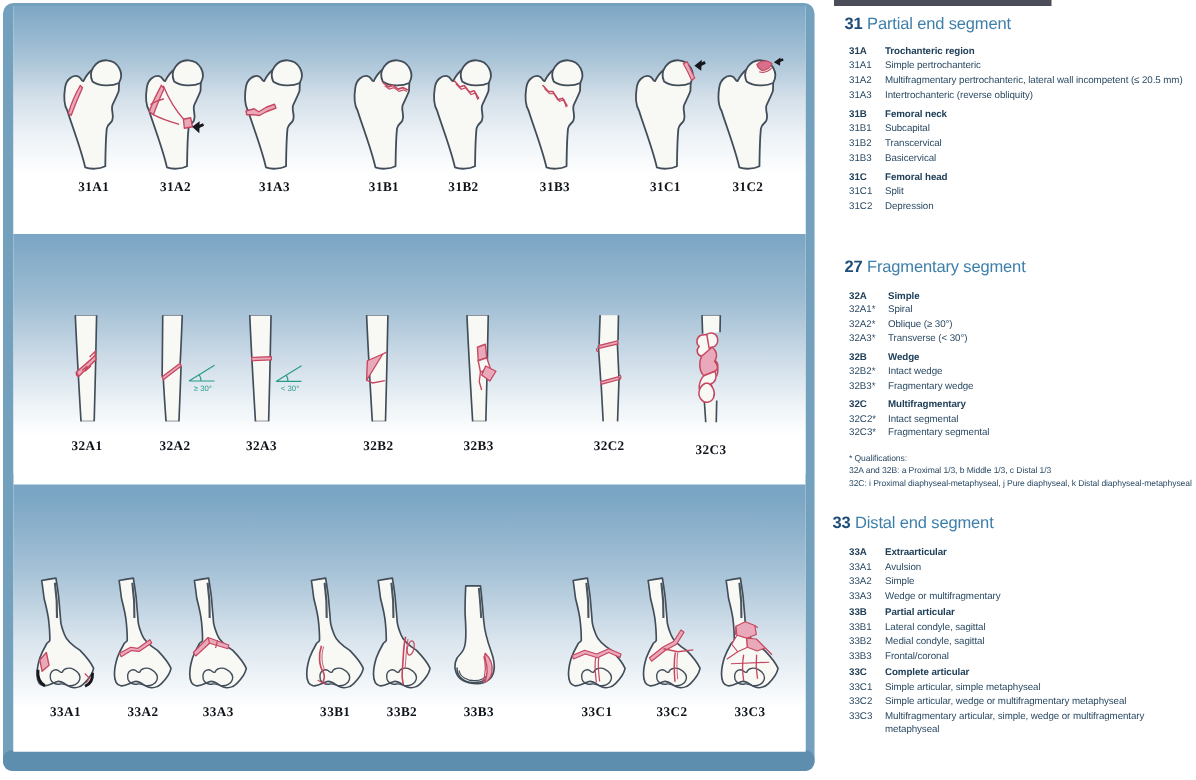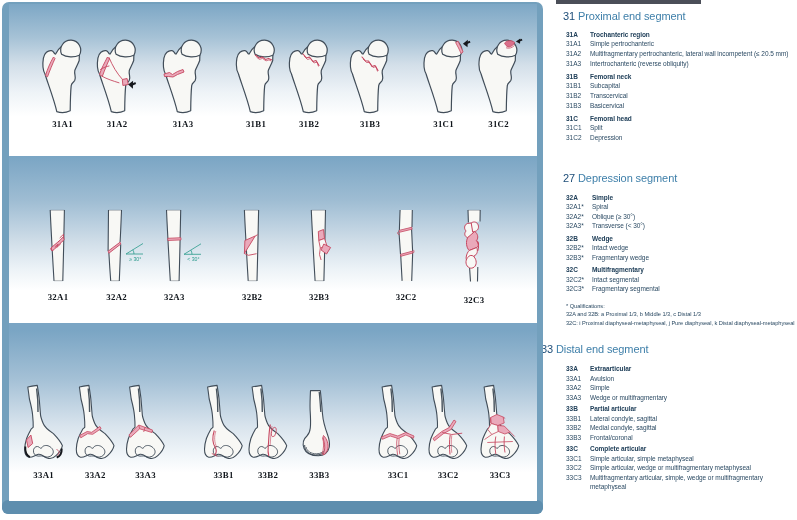--- a/index.html
+++ b/index.html
@@ -1,60 +1,60 @@
 <!DOCTYPE html>
 <html><head>
 <meta charset="utf-8">
 <style>
   html,body{margin:0;padding:0;}
   body{width:797px;height:520px;position:relative;background:#fff;overflow:hidden;
        font-family:"Liberation Sans",sans-serif;}
   #topbar{position:absolute;left:556px;top:0;width:145px;height:3.5px;background:#4b4e58;}
   .h{position:absolute;font-size:11px;line-height:1;letter-spacing:-0.1px;white-space:nowrap;}
-  .h b{color:#1d4d78;font-weight:normal;}
+  .h b{color:#1d4d78;font-weight:bold;}
   .h span{color:#3e7fa9;}
   .r{position:absolute;left:566px;font-size:6.5px;line-height:1;color:#2b4a63;white-space:nowrap;letter-spacing:-0.05px;}
   .r .c{display:inline-block;width:24px;letter-spacing:0;}
   .r2 .c{width:26px;}
   .rb{font-weight:bold;color:#21405a;}
   .q{position:absolute;left:566px;font-size:5.7px;line-height:1;color:#2b4a63;white-space:nowrap;letter-spacing:-0.05px;}
 </style>
 </head>
 <body>
 <div id="topbar"></div>
 
-<div class="h" style="left:563px;top:10.5px;"><b>31</b> <span>Proximal end segment</span></div>
+<div class="h" style="left:563px;top:10.5px;"><b>31</b> <span>Partial end segment</span></div>
 <div class="r  rb" style="top:31.5px;"><span class="c">31A</span>Trochanteric region</div>
 <div class="r" style="top:41.3px;"><span class="c">31A1</span>Simple pertrochanteric</div>
 <div class="r" style="top:51.1px;"><span class="c">31A2</span>Multifragmentary pertrochanteric, lateral wall incompetent (≤ 20.5 mm)</div>
 <div class="r" style="top:60.9px;"><span class="c">31A3</span>Intertrochanteric (reverse obliquity)</div>
 <div class="r  rb" style="top:73.5px;"><span class="c">31B</span>Femoral neck</div>
 <div class="r" style="top:83.3px;"><span class="c">31B1</span>Subcapital</div>
 <div class="r" style="top:93.1px;"><span class="c">31B2</span>Transcervical</div>
 <div class="r" style="top:102.9px;"><span class="c">31B3</span>Basicervical</div>
 <div class="r  rb" style="top:115.5px;"><span class="c">31C</span>Femoral head</div>
 <div class="r" style="top:125.3px;"><span class="c">31C1</span>Split</div>
 <div class="r" style="top:135.1px;"><span class="c">31C2</span>Depression</div>
 
-<div class="h" style="left:563px;top:172.5px;"><b>27</b> <span>Depression segment</span></div>
+<div class="h" style="left:563px;top:172.5px;"><b>27</b> <span>Fragmentary segment</span></div>
 <div class="r r2 rb" style="top:194.5px;"><span class="c">32A</span>Simple</div>
 <div class="r r2" style="top:204.0px;"><span class="c">32A1*</span>Spiral</div>
 <div class="r r2" style="top:213.5px;"><span class="c">32A2*</span>Oblique (≥ 30°)</div>
 <div class="r r2" style="top:223.0px;"><span class="c">32A3*</span>Transverse (&lt; 30°)</div>
 <div class="r r2 rb" style="top:235.5px;"><span class="c">32B</span>Wedge</div>
 <div class="r r2" style="top:245.0px;"><span class="c">32B2*</span>Intact wedge</div>
 <div class="r r2" style="top:254.5px;"><span class="c">32B3*</span>Fragmentary wedge</div>
 <div class="r r2 rb" style="top:267.0px;"><span class="c">32C</span>Multifragmentary</div>
 <div class="r r2" style="top:276.5px;"><span class="c">32C2*</span>Intact segmental</div>
 <div class="r r2" style="top:286.0px;"><span class="c">32C3*</span>Fragmentary segmental</div>
 <div class="q" style="top:303.5px;">* Qualifications:</div>
 <div class="q" style="top:312.3px;">32A and 32B: a Proximal 1/3, b Middle 1/3, c Distal 1/3</div>
 <div class="q" style="top:321.1px;">32C: i Proximal diaphyseal-metaphyseal, j Pure diaphyseal, k Distal diaphyseal-metaphyseal</div>
 
-<div class="h" style="left:541px;top:343.5px;"><b>33</b> <span>Distal end segment</span></div>
+<div class="h" style="left:555px;top:343.5px;"><b>33</b> <span>Distal end segment</span></div>
 <div class="r  rb" style="top:366.0px;"><span class="c">33A</span>Extraarticular</div>
 <div class="r" style="top:375.5px;"><span class="c">33A1</span>Avulsion</div>
 <div class="r" style="top:385.0px;"><span class="c">33A2</span>Simple</div>
 <div class="r" style="top:394.5px;"><span class="c">33A3</span>Wedge or multifragmentary</div>
 <div class="r  rb" style="top:406.0px;"><span class="c">33B</span>Partial articular</div>
 <div class="r" style="top:415.5px;"><span class="c">33B1</span>Lateral condyle, sagittal</div>
 <div class="r" style="top:425.0px;"><span class="c">33B2</span>Medial condyle, sagittal</div>
 <div class="r" style="top:434.5px;"><span class="c">33B3</span>Frontal/coronal</div>
 <div class="r  rb" style="top:446.0px;"><span class="c">33C</span>Complete articular</div>
 <div class="r" style="top:455.5px;"><span class="c">33C1</span>Simple articular, simple metaphyseal</div>

